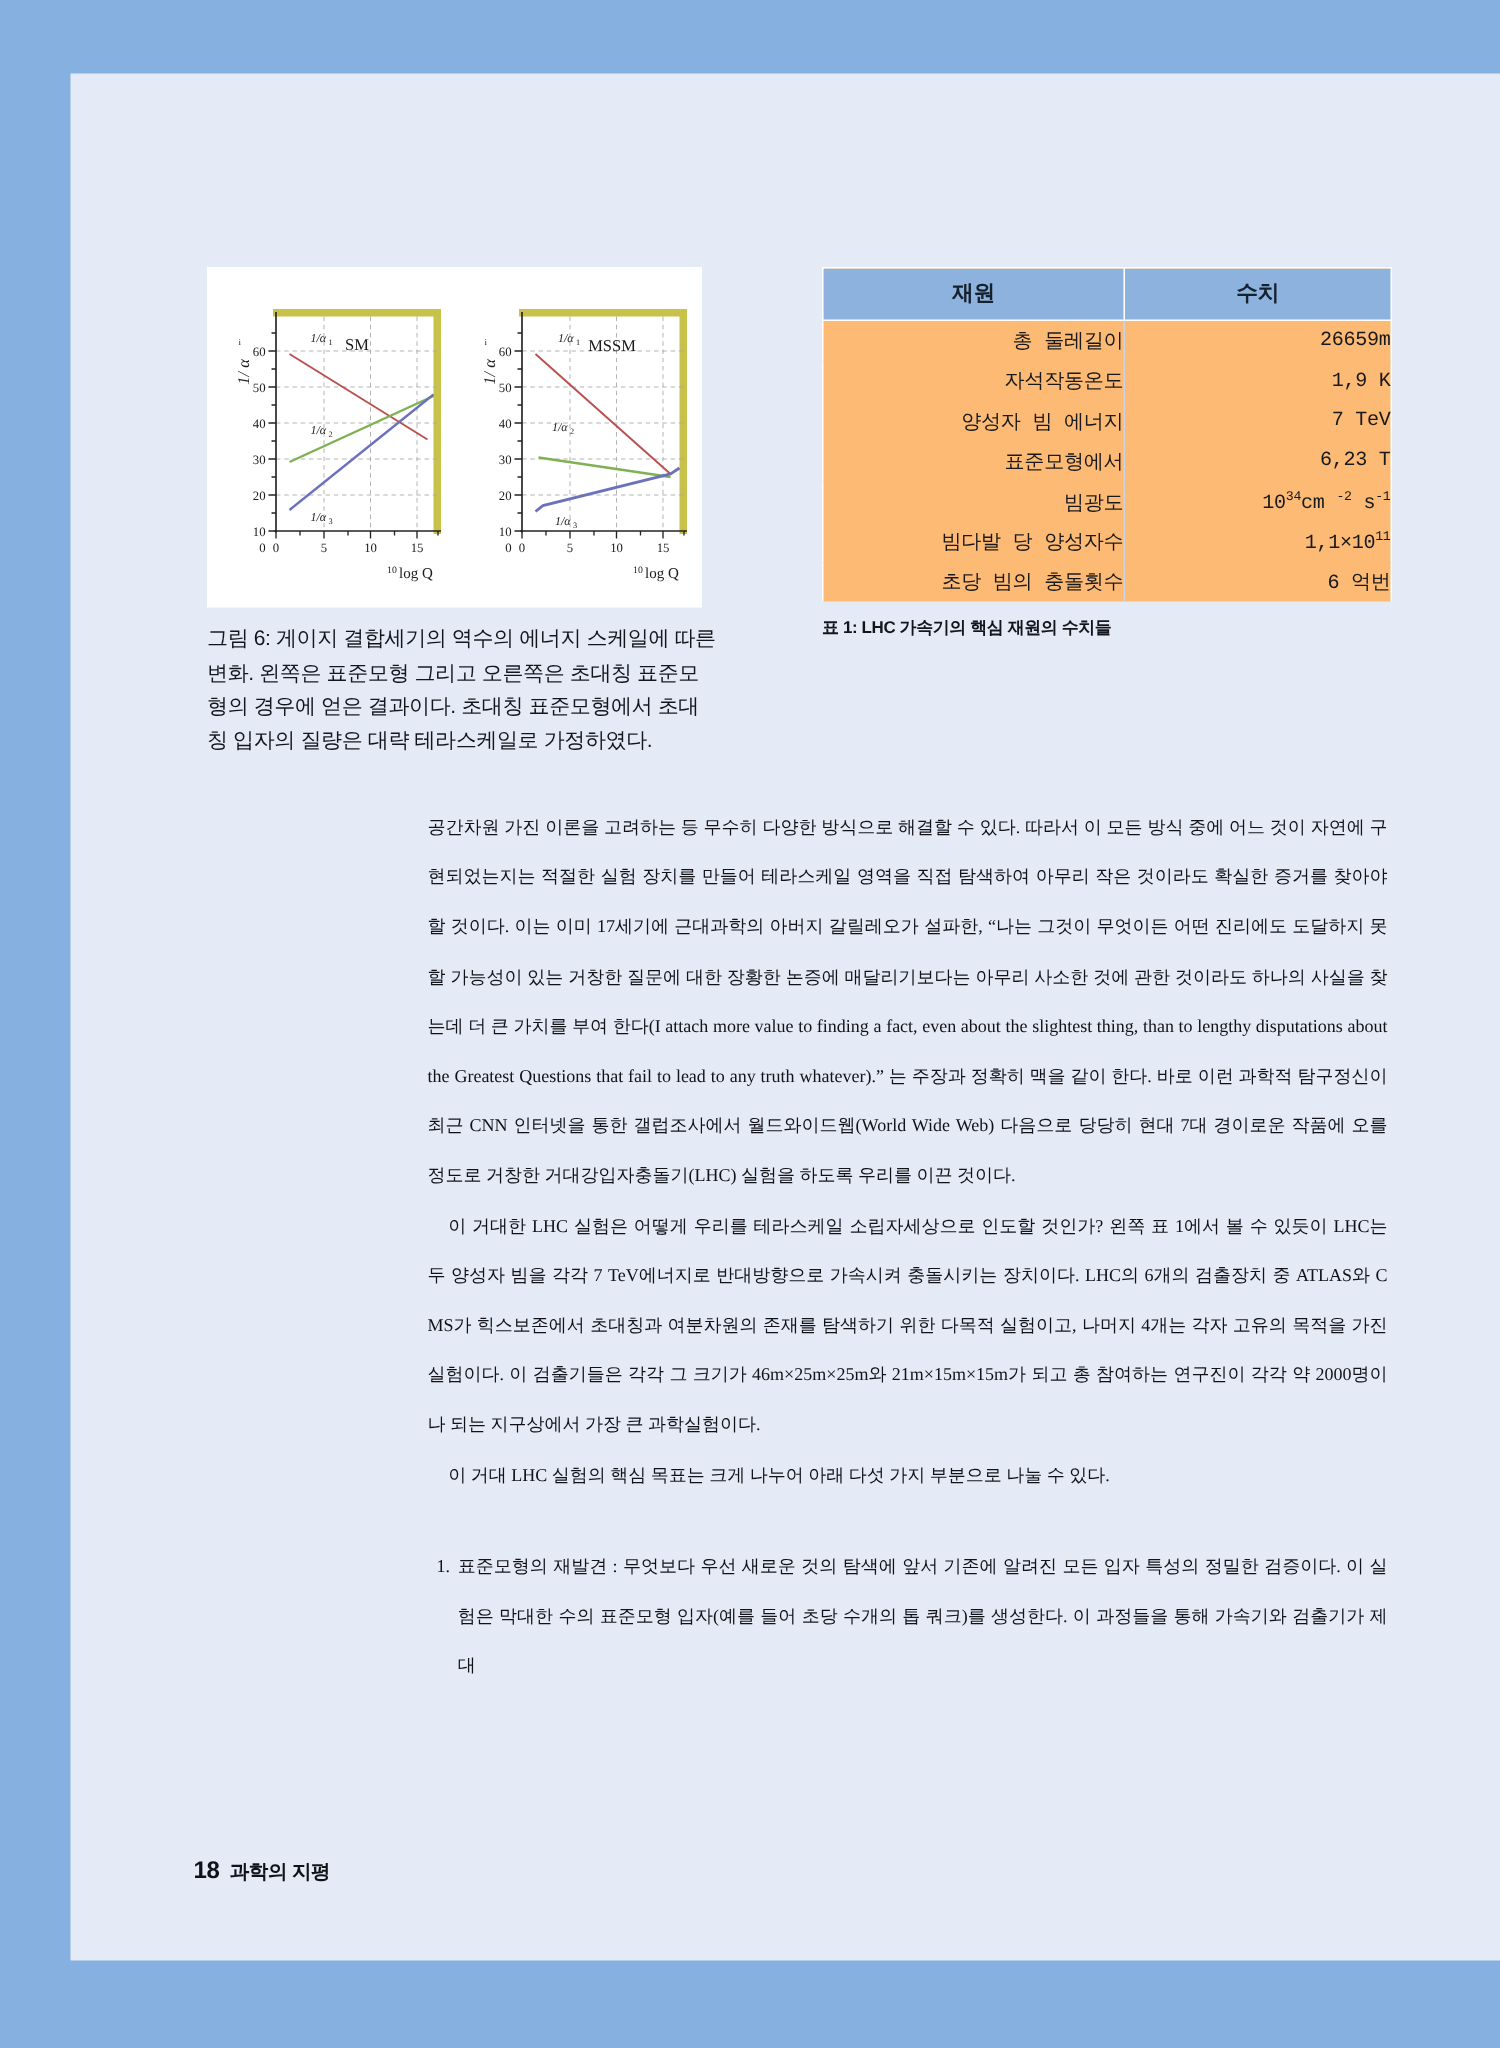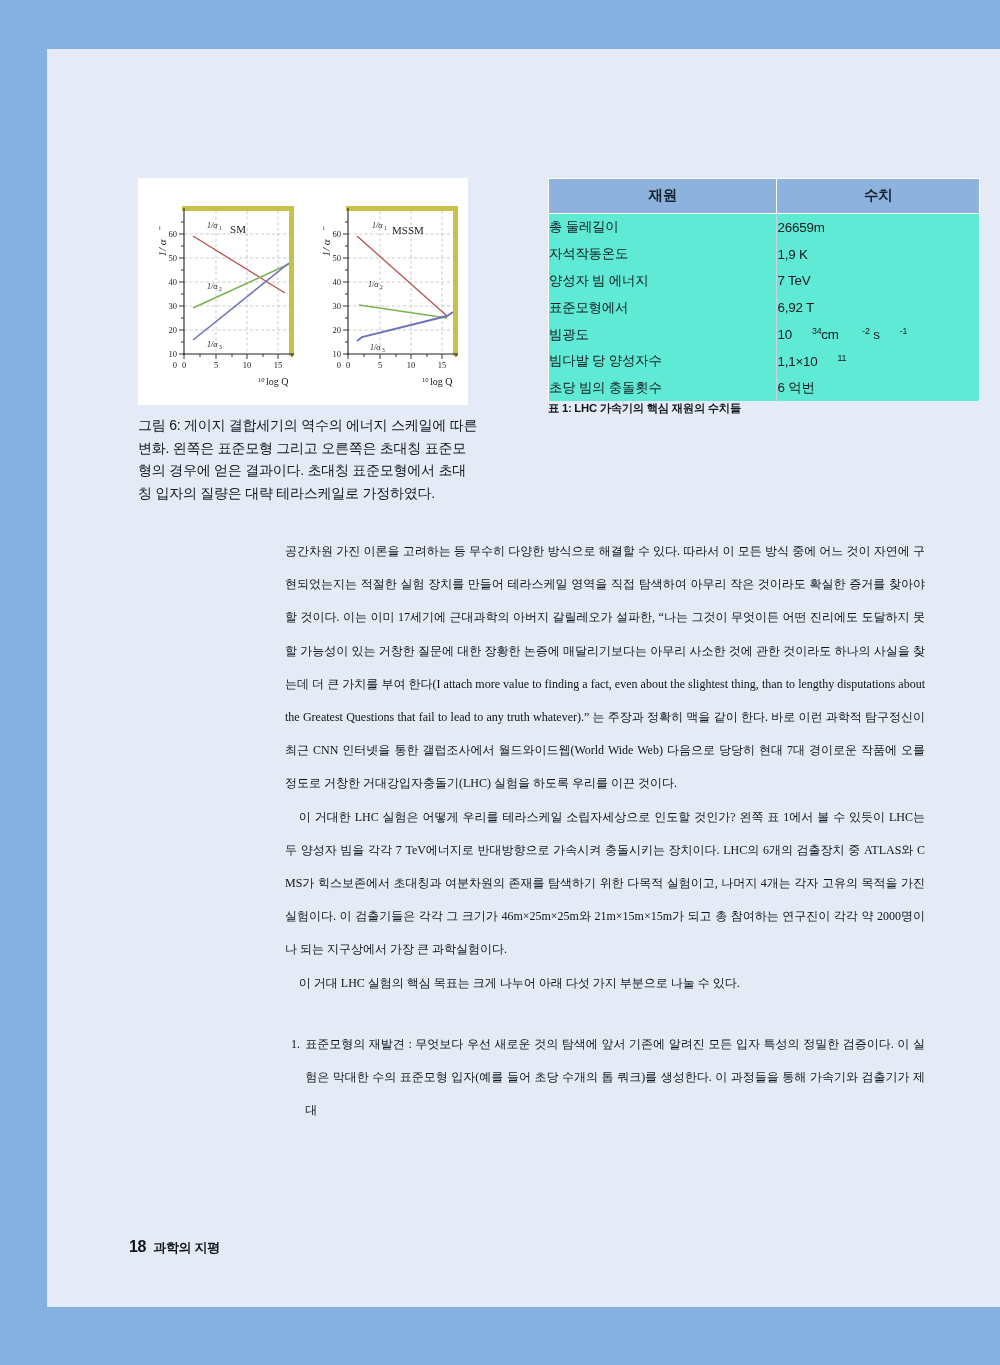--- a/index.html
+++ b/index.html
@@ -64,50 +64,51 @@
 
   
   .tab-col {
     position: absolute;
     left: 410px;
     top: 0;
     width: 415px;
   }
   table.lhc {
     border-collapse: collapse;
-    width: 432px;
-    background: #5eead4;
+    width: 380px;
+    background: #fdba74;
     table-layout: fixed;
-    font-family: Liberation Sans, sans-serif;
+    font-family: Liberation Mono, monospace;
   }
   table.lhc th {
     background: #8cb2dd;
     color: #16212e;
     font-size: 14.5px;
     font-weight: bold;
     padding: 7px 0 8px;
     text-align: center;
     border: 1px solid #ffffff;
     letter-spacing: -0.2px;
   }
   table.lhc td {
     font-size: 13.4px;
     color: #17191c;
     padding: 4.4px 0 4.4px;
-    text-align: left;
+    text-align: right;
     border-left: 1px solid #ffffff;
     border-right: 1px solid #ffffff;
     letter-spacing: -0.2px;
   }
   table.lhc tr td:first-child { border-right: 1px solid #c9d4e4; }
   table.lhc col.c1 { width: 53%; }
   table.lhc col.c2 { width: 47%; }
-  table.lhc td sup { font-size: 0.66em; vertical-align: super; padding-left: 20px; }
+  table.lhc td sup { font-size: 0.66em; vertical-align: super; }
 
   .tab-caption {
+    margin-top: 10px;
     font-family: "Liberation Sans", "DejaVu Sans", sans-serif;
     font-size: 11.3px;
     font-weight: bold;
     color: #12161c;
     letter-spacing: -0.25px;
   }
 
   
   #body-text {
     position: absolute;
@@ -335,21 +336,21 @@
             <tr>
               <td>자석작동온도</td>
               <td>1,9 K</td>
             </tr>
             <tr>
               <td>양성자 빔 에너지</td>
               <td>7 TeV</td>
             </tr>
             <tr>
               <td>표준모형에서</td>
-              <td>6,92 T</td>
+              <td>6,23 T</td>
             </tr>
             <tr>
               <td>빔광도</td>
               <td>10<sup>34</sup>cm <sup>-2</sup> s<sup>-1</sup></td>
             </tr>
             <tr>
               <td>빔다발 당 양성자수</td>
               <td>1,1×10<sup>11</sup></td>
             </tr>
             <tr>

